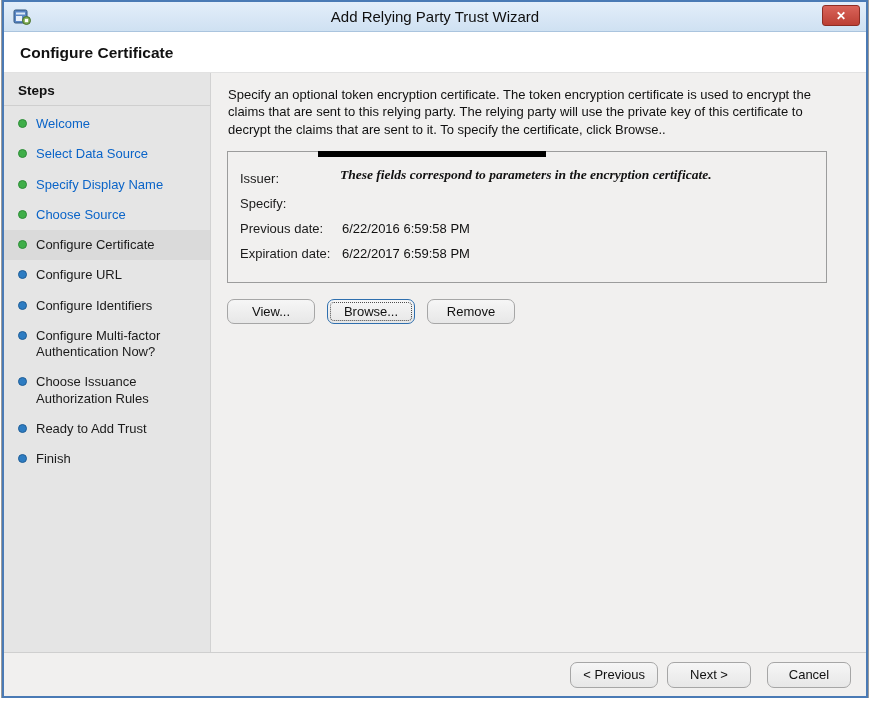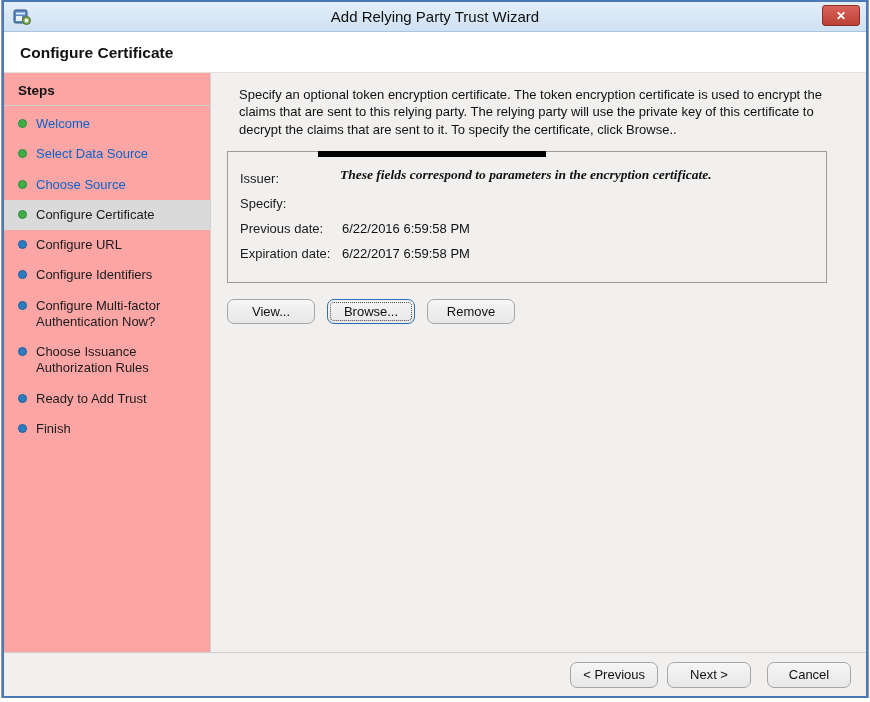--- a/index.html
+++ b/index.html
@@ -40,39 +40,39 @@
   .page-header{
     flex:none; background:#fff;
     padding:12px 18px 10px 16px;
     font-size:15.5px; font-weight:bold; color:#111;
     border-bottom:1px solid #e2e2e2;
   }
 
   
   .body{ flex:1; display:flex; min-height:0; background:#fff; }
 
-  .steps-panel{ width:206px; flex:none; background:#fca5a5; padding-top:4px; font-size:13px; }
+  .steps-panel{ width:206px; flex:none; background:#e5e5e5; padding-top:4px; font-size:13px; }
   .steps-heading{
     font-weight:bold; font-size:13.5px; color:#111;
     padding:6px 12px 7px 14px; margin:0 0 3px 0;
     border-bottom:1px solid #cfcfcf;
   }
   .step{ display:flex; align-items:flex-start; gap:9px; padding:7px 8px 7px 14px; line-height:1.25; }
   .dot{ width:9px; height:9px; border-radius:50%; flex:none; margin-top:3px; }
   .step.done .dot, .step.current .dot{ background:#3fae49; border:1px solid #2e8c38; }
   .step.todo .dot{ background:#2d7cc2; border:1px solid #205e97; }
   .step.done .step-label{ color:#0a64c8; cursor:pointer; }
   .step.current{ background:#dadada; }
   .step.current .step-label, .step.todo .step-label{ color:#1b1b1b; }
 
   .content{
     flex:1; background:#f1f0ef; border-left:1px solid #d2d2d2;
     padding:13px 20px 0 16px; font-size:13px; overflow:hidden;
   }
-  .description{ margin:0 0 13px 12px; line-height:1.33; color:#111; max-width:632px; }
+  .description{ margin:0 0 13px 1px; line-height:1.33; color:#111; max-width:632px; }
 
   .cert-box{
     width:600px; border:1px solid #9c9c9c; position:relative;
     padding:9px 12px 11px 12px; margin-bottom:16px; background:#f1f0ef;
   }
   .cert-row{ display:flex; margin:10px 0; }
   .cert-label{ width:102px; flex:none; }
   .cert-value{ color:#111; }
   .redaction-bar{ position:absolute; top:-1px; left:90px; width:228px; height:6px; background:#000; }
   .annotation{
@@ -131,20 +131,24 @@
       <div class="step done">
         <span class="dot"></span>
         <span class="step-label">Welcome</span>
       </div>
       <div class="step done">
         <span class="dot"></span>
         <span class="step-label">Select Data Source</span>
       </div>
       <div class="step done">
         <span class="dot"></span>
+        <span class="step-label">Specify Display Name</span>
+      </div>
+      <div class="step done">
+        <span class="dot"></span>
         <span class="step-label">Choose Source</span>
       </div>
       <div class="step current">
         <span class="dot"></span>
         <span class="step-label">Configure Certificate</span>
       </div>
       <div class="step todo">
         <span class="dot"></span>
         <span class="step-label">Configure URL</span>
       </div>

